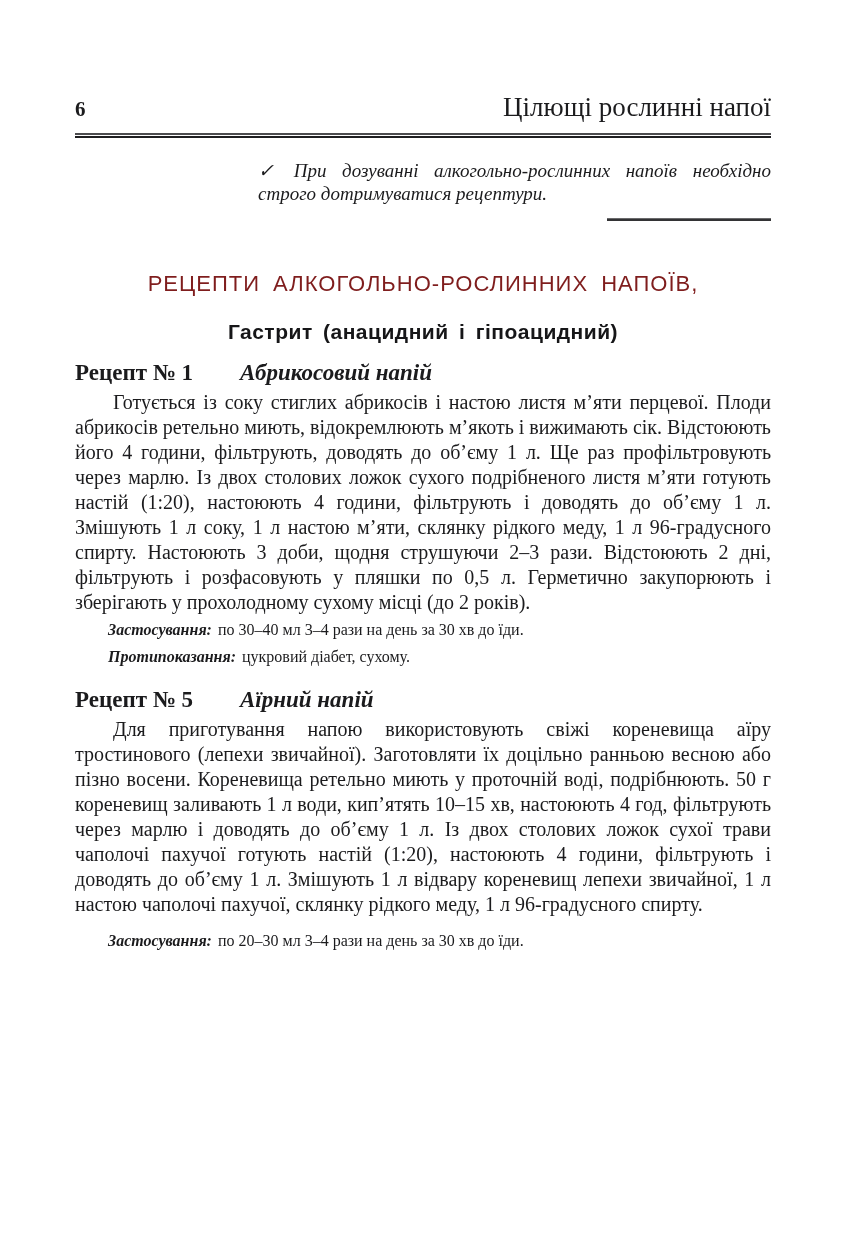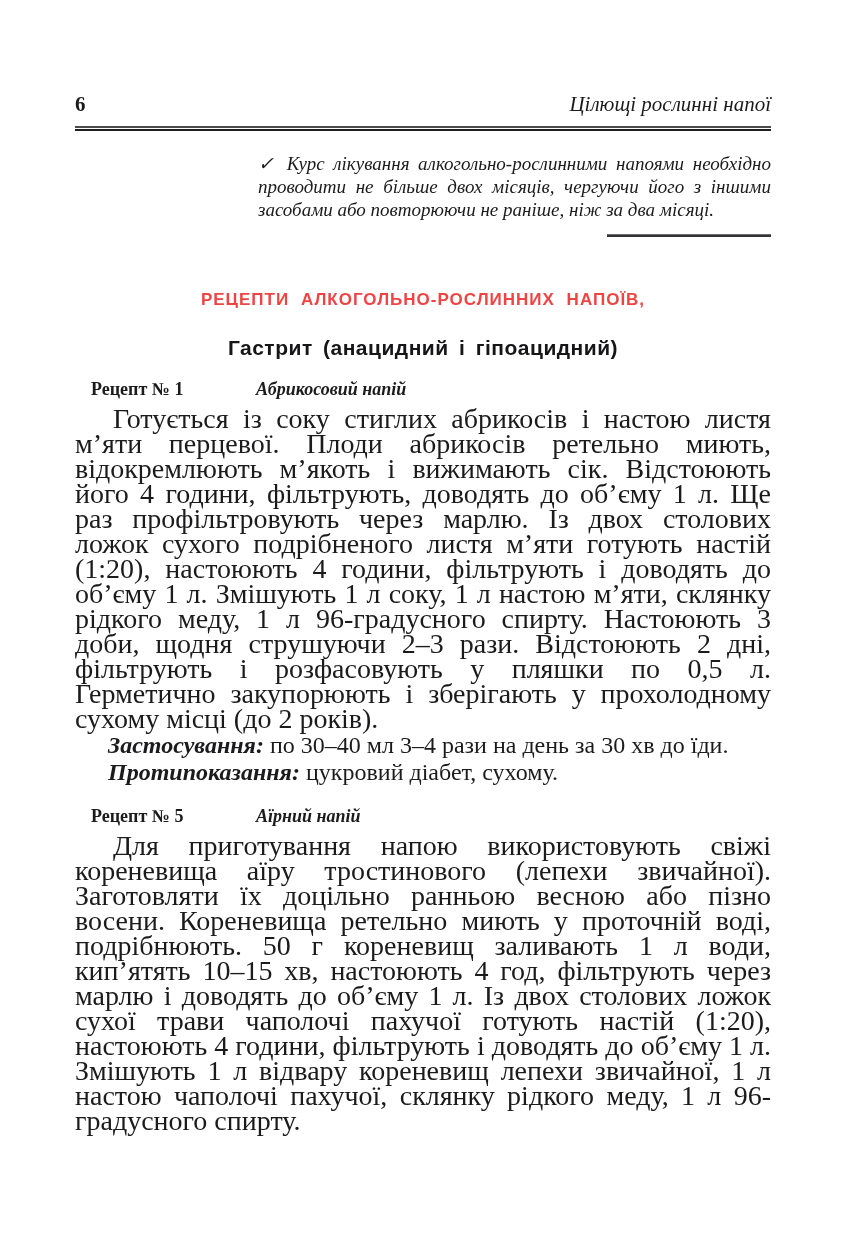--- a/index.html
+++ b/index.html
@@ -21,22 +21,21 @@
     display: flex;
     justify-content: space-between;
     align-items: baseline;
   }
   .page-number {
     font-weight: bold;
     font-size: 21px;
     line-height: 1.1;
   }
   .running-head {
-    font-style: italic;
-    font-size: 21px;
+    font-size: 27px;
     line-height: 1.1;
   }
   .rule-double {
     margin-top: 10px;
     height: 1px;
     border-top: 2px solid #4c4c4e;
     border-bottom: 2px solid #1e1e20;
   }
 
   
@@ -68,72 +67,71 @@
     border-top: 1px solid #6a6a6c;
     box-sizing: border-box;
   }
 
   
   .section-title {
     margin: 0;
     margin-top: 50px;
     text-align: center;
     font-family: "Liberation Sans", sans-serif;
-    font-weight: bold;
-    font-size: 17px;
+    font-weight: normal;
+    font-size: 22px;
     line-height: 25px;
     letter-spacing: 1px;
     word-spacing: 6px;
-    color: #ef4444;
+    color: #7f1d1d;
   }
   .section-title .title-line { white-space: nowrap; }
   .subsection-title {
     margin: 8px;
     margin-top: 23px;
     text-align: center;
     font-family: "Liberation Sans", sans-serif;
     font-weight: bold;
     font-size: 21px;
     line-height: 25px;
     letter-spacing: 0.5px;
     word-spacing: 4px;
     color: #161618;
   }
 
   
   .recipe { margin: 0; }
   .recipe-header {
     margin-top: 16px;
-    font-size: 18px;
+    font-size: 23px;
     line-height: 26px;
-    margin-left: 16px;
   }
   .recipe-2 .recipe-header { margin-top: 18px; }
   .recipe-1 .recipe-header { margin-top: 16px; }
   .recipe-label {
     display: inline-block;
     min-width: 165px;
     font-weight: bold;
   }
   .recipe-name {
     font-weight: bold;
     font-style: italic;
   }
   .recipe-body {
     margin: 0;
     margin-top: 4px;
-    font-size: 28px;
+    font-size: 20px;
     line-height: 25px;
     text-align: justify;
     text-indent: 38px;
   }
   .detail-line {
     margin: 0;
     margin-top: 2px;
-    font-size: 24px;
+    font-size: 16px;
     line-height: 25px;
     text-indent: 33px;
   }
   .detail-line.spaced { margin-top: 11px; }
   .detail-label {
     font-weight: bold;
     font-style: italic;
     margin-right: 6px;
   }
 </style>
@@ -143,21 +141,21 @@
 <div class="page">
 
   <header class="page-header">
     <span class="page-number">6</span>
     <span class="running-head">Цілющі рослинні напої</span>
   </header>
 
   <div class="rule-double"></div>
 
   <section class="notes">
-    <p class="note"><span class="check">✓</span><span>Курс лікування алкогольно-рослинними напоями необхідно проводити не більше двох місяців, чергуючи його з іншими засобами або повторюючи не раніше, ніж за два місяці.</span></p>
+    <p class="note"><span class="check">✓</span><span>При дозуванні алкогольно-рослинних напоїв необхідно строго дотримуватися рецептури.</span></p>
   </section>
 
   <div class="rule-short"></div>
 
   <h1 class="section-title">
     <div class="title-line">РЕЦЕПТИ АЛКОГОЛЬНО-РОСЛИННИХ НАПОЇВ,</div>
   </h1>
 
   <h2 class="subsection-title">Гастрит (анацидний і гіпоацидний)</h2>
 
@@ -168,15 +166,16 @@
     <p class="recipe-body">Готується із соку стиглих абрикосів і настою листя м’яти перцевої. Плоди абрикосів ретельно миють, відокремлюють м’якоть і вижимають сік. Відстоюють його 4 години, фільтрують, доводять до об’єму 1 л. Ще раз профільтровують через марлю. Із двох столових ложок сухого подрібненого листя м’яти готують настій (1:20), настоюють 4 години, фільтрують і доводять до об’єму 1 л. Змішують 1 л соку, 1 л настою м’яти, склянку рідкого меду, 1 л 96-градусного спирту. Настоюють 3 доби, щодня струшуючи 2–3 рази. Відстоюють 2 дні, фільтрують і розфасовують у пляшки по 0,5 л. Герметично закупорюють і зберігають у прохолодному сухому місці (до 2 років).</p>
     <p class="detail-line"><span class="detail-label">Застосування:</span><span>по 30–40 мл 3–4 рази на день за 30 хв до їди.</span></p>
     <p class="detail-line"><span class="detail-label">Протипоказання:</span><span>цукровий діабет, сухому.</span></p>
   </article>
 
   <article class="recipe recipe-2">
     <div class="recipe-header">
       <span class="recipe-label">Рецепт № 5</span><span class="recipe-name">Аїрний напій</span>
     </div>
     <p class="recipe-body">Для приготування напою використовують свіжі кореневища аїру тростинового (лепехи звичайної). Заготовляти їх доцільно ранньою весною або пізно восени. Кореневища ретельно миють у проточній воді, подрібнюють. 50 г кореневищ заливають 1 л води, кип’ятять 10–15 хв, настоюють 4 год, фільтрують через марлю і доводять до об’єму 1 л. Із двох столових ложок сухої трави чаполочі пахучої готують настій (1:20), настоюють 4 години, фільтрують і доводять до об’єму 1 л. Змішують 1 л відвару кореневищ лепехи звичайної, 1 л настою чаполочі пахучої, склянку рідкого меду, 1 л 96-градусного спирту.</p>
+    <p class="detail-line spaced"><span class="detail-label">Застосування:</span><span>по 20–30 мл 3–4 рази на день за 30 хв до їди.</span></p>
   </article>
 
 </div>
 
 </body></html>

